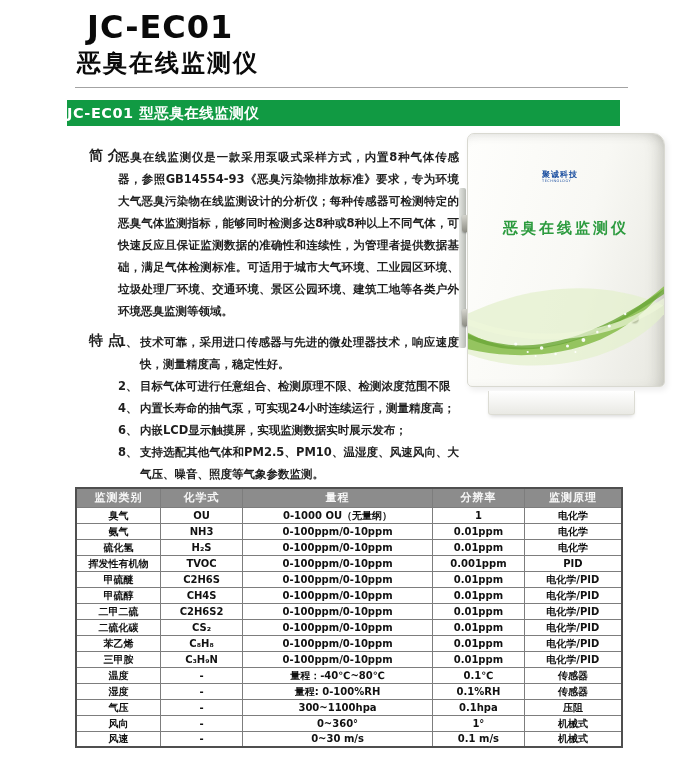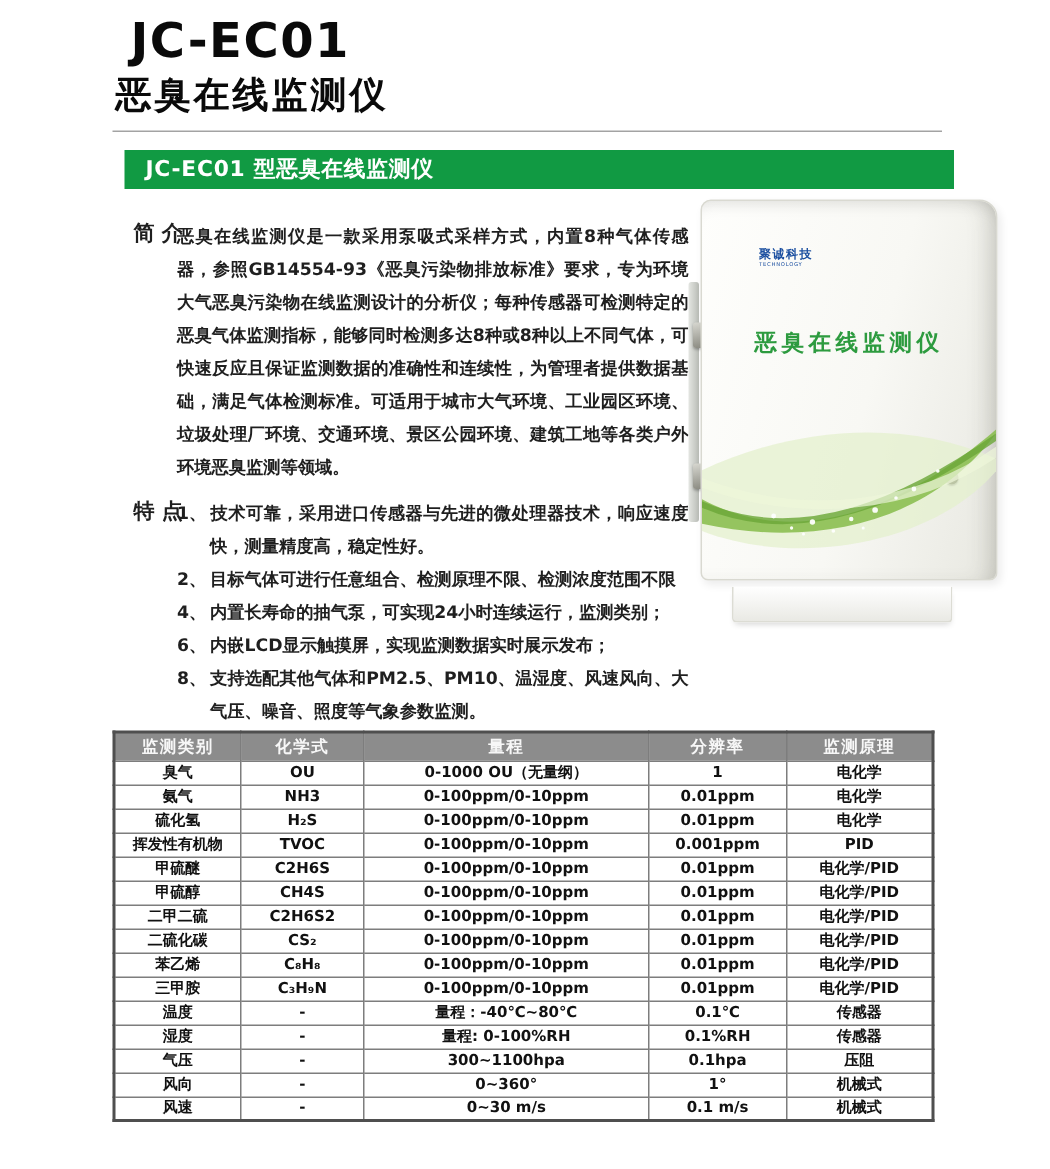--- a/index.html
+++ b/index.html
@@ -14,23 +14,23 @@
   html,body{background:#fff;}
   .page{
     position:relative;width:700px;height:779px;background:#fff;overflow:hidden;
     font-family:"DejaVu Sans","Liberation Sans",sans-serif;color:var(--body-text);
   }
   
   .model-title{position:absolute;left:87px;top:8px;font-size:32px;font-weight:800;letter-spacing:1px;color:#0a0a0a;}
   .product-title{position:absolute;left:77px;top:47px;font-size:24px;font-weight:800;letter-spacing:2px;color:#0a0a0a;}
   .rule{position:absolute;left:75px;top:87px;width:553px;height:1px;background:#a3a3a3;}
   .banner{
-    position:absolute;left:83px;top:100px;width:553px;height:26px;
+    position:absolute;left:67px;top:100px;width:553px;height:26px;
     background:var(--accent-green);color:#fff;font-size:14.5px;font-weight:700;
-    line-height:26px;padding-left:14px;letter-spacing:0.5px;
+    line-height:26px;letter-spacing:0.5px;
   }
   
   .content{position:absolute;left:85px;top:146px;width:374px;}
   .section{position:relative;padding-left:33px;}
   .section-label{position:absolute;left:4px;top:1px;font-size:14px;font-weight:700;white-space:nowrap;}
   .intro-text{font-size:11.5px;line-height:22px;font-weight:700;text-align:justify;color:var(--body-text);}
   .features{margin-top:9px;}
   .feat{font-size:11.5px;line-height:22px;font-weight:700;padding-left:22px;text-align:justify;}
   .feat .num{display:inline-block;width:22px;margin-left:-22px;}
   
@@ -38,21 +38,21 @@
   .pole{position:absolute;left:1px;top:55px;width:7px;height:160px;background:linear-gradient(90deg,#e4e6e2,#b9bcb6);border-radius:2px;}
   .cabinet{
     position:absolute;left:9px;top:0;right:0;bottom:28px;
     background:linear-gradient(105deg,#fefefc 0%,#f8f8f4 55%,#e8e8e1 100%);
     border:1px solid #d9d9d1;border-radius:7px 12px 5px 5px;
     box-shadow:inset -12px 0 16px -10px rgba(60,60,50,.28), inset 0 10px 12px -10px rgba(0,0,0,.12), 2px 3px 6px rgba(0,0,0,.08);
     overflow:hidden;
   }
   .hinge{position:absolute;left:4px;width:8px;height:17px;background:linear-gradient(#d6d6cf,#8f8f86);border-radius:2px;box-shadow:0 1px 2px rgba(0,0,0,.3);}
   .hinge.h1{top:82px;} .hinge.h2{top:176px;}
-  .logo{position:absolute;left:12px;top:32px;display:flex;gap:4px;}
+  .logo{position:absolute;left:36px;top:32px;display:flex;align-items:center;gap:16px;}
   .logo-texts{display:flex;flex-direction:column;line-height:1;}
   .logo-name{font-size:8px;font-weight:800;color:#1b4fa0;letter-spacing:1px;}
   .logo-sub{font-size:3.5px;color:#1b4fa0;letter-spacing:.5px;margin-top:1px;}
   .panel-title{
     position:absolute;left:0;right:0;top:85px;text-align:center;
     color:var(--device-title-green);font-size:15px;font-weight:800;letter-spacing:3px;
   }
   .knob{
     position:absolute;right:25px;top:180px;width:9px;height:9px;border-radius:50%;
     background:radial-gradient(circle at 35% 35%,#8a8a60,#3d3d26 70%);box-shadow:0 1px 1px rgba(0,0,0,.4);
@@ -95,21 +95,21 @@
   <div class="content">
     <div class="section">
       <span class="section-label">简 介</span>
       <div class="intro-text">恶臭在线监测仪是一款采用泵吸式采样方式，内置8种气体传感器，参照GB14554-93《恶臭污染物排放标准》要求，专为环境大气恶臭污染物在线监测设计的分析仪；每种传感器可检测特定的恶臭气体监测指标，能够同时检测多达8种或8种以上不同气体，可快速反应且保证监测数据的准确性和连续性，为管理者提供数据基础，满足气体检测标准。可适用于城市大气环境、工业园区环境、垃圾处理厂环境、交通环境、景区公园环境、建筑工地等各类户外环境恶臭监测等领域。</div>
     </div>
     <div class="section features">
       <span class="section-label">特 点</span>
       <div id="feature-list">
           <div class="feat"><span class="num">1、</span><span>技术可靠，采用进口传感器与先进的微处理器技术，响应速度快，测量精度高，稳定性好。</span></div>
           <div class="feat"><span class="num">2、</span><span>目标气体可进行任意组合、检测原理不限、检测浓度范围不限</span></div>
-          <div class="feat"><span class="num">4、</span><span>内置长寿命的抽气泵，可实现24小时连续运行，监测类别；</span></div>
+          <div class="feat"><span class="num">4、</span><span>内置长寿命的抽气泵，可实现24小时连续运行，测量精度高；</span></div>
           <div class="feat"><span class="num">6、</span><span>内嵌LCD显示触摸屏，实现监测数据实时展示发布；</span></div>
           <div class="feat"><span class="num">8、</span><span>支持选配其他气体和PM2.5、PM10、温湿度、风速风向、大气压、噪音、照度等气象参数监测。</span></div>
         </div>
     </div>
   </div>
 
   <div class="figure">
     <div class="pole"></div>
     <div class="hinge h1"></div>
     <div class="hinge h2"></div>

